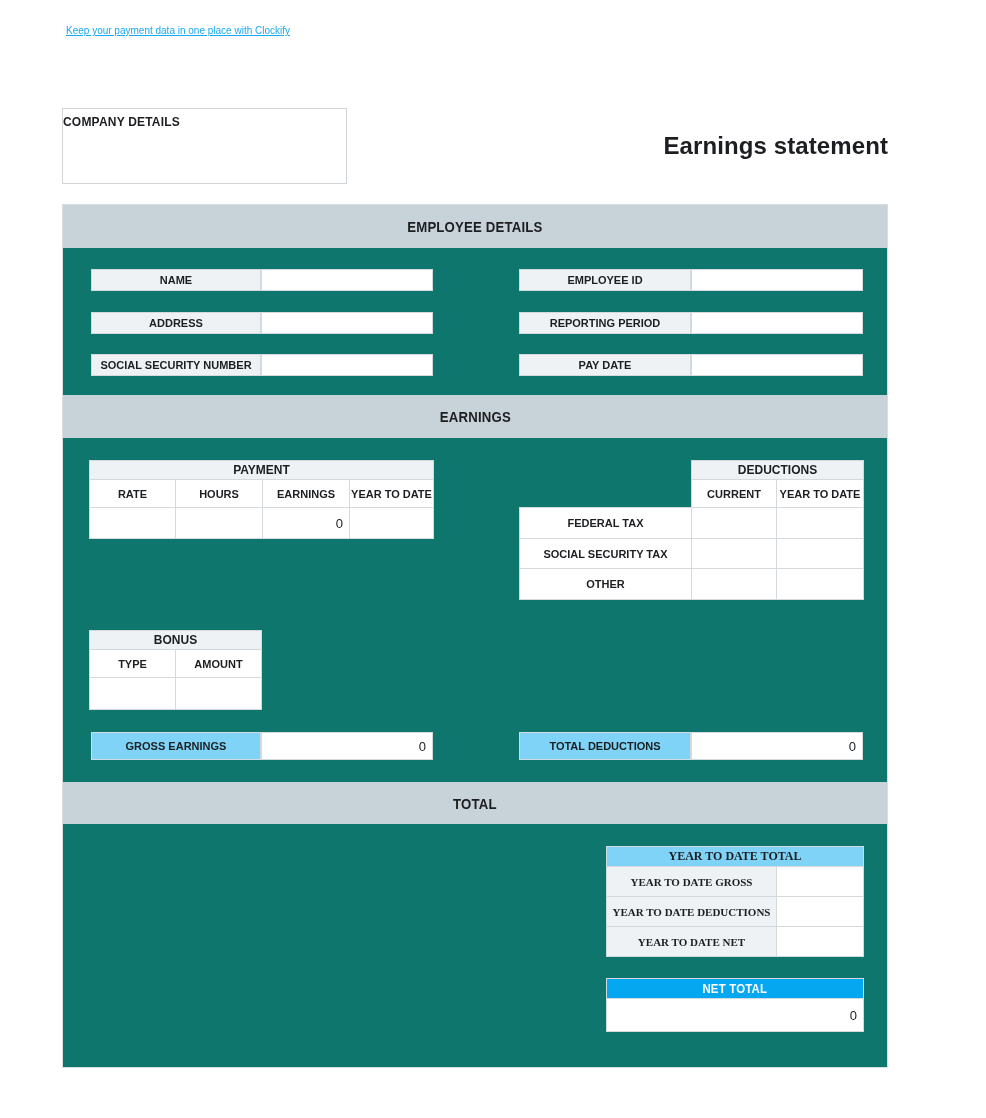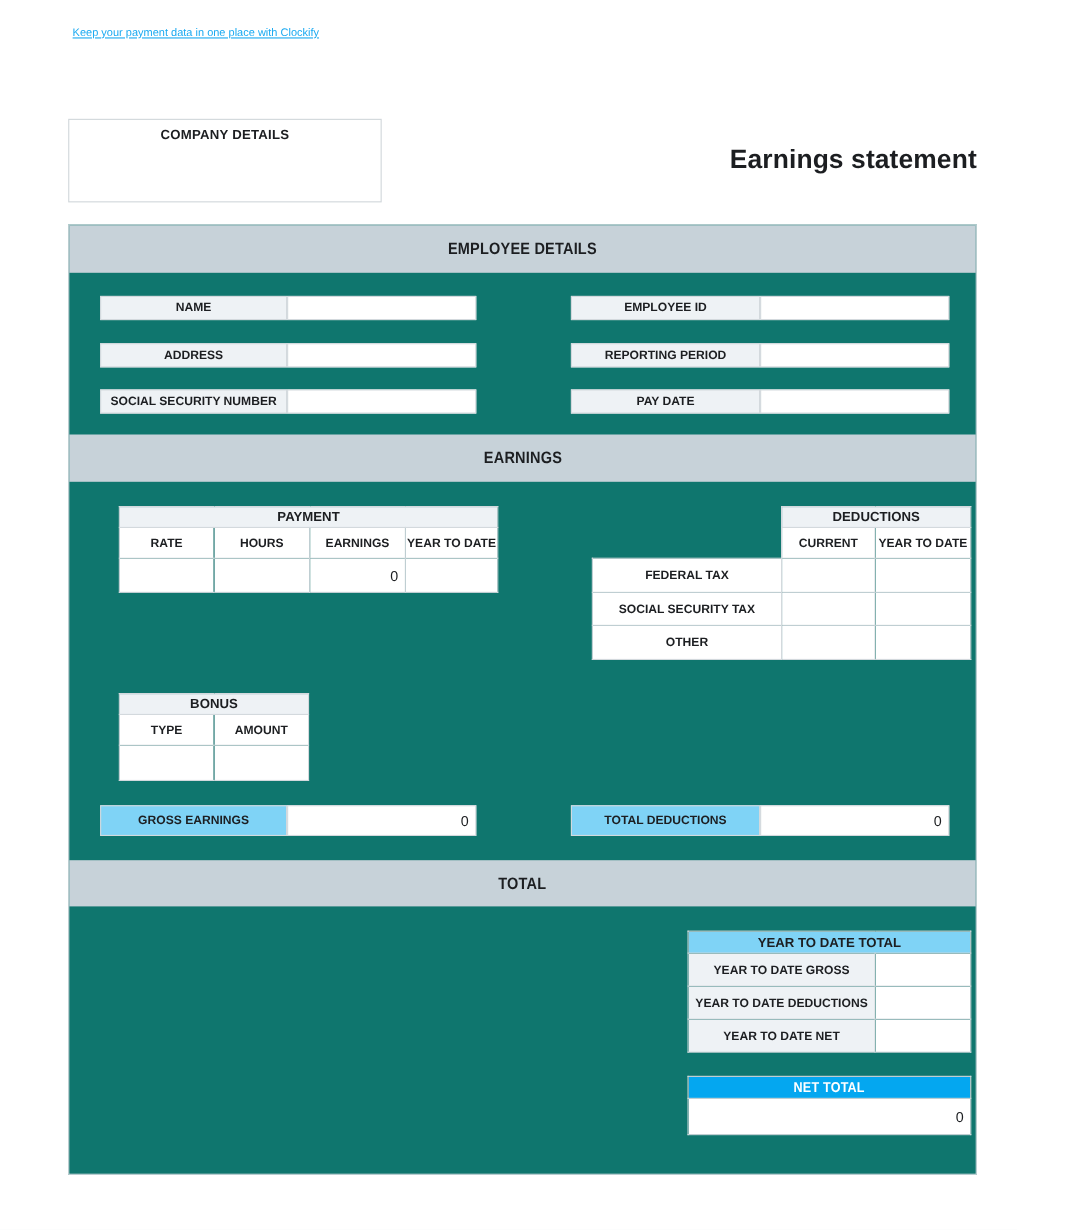--- a/index.html
+++ b/index.html
@@ -12,36 +12,36 @@
     --text:#1c1e21;
   }
   *{margin:0;padding:0;box-sizing:border-box;}
   html,body{background:#fff;}
   body{font-family:"Liberation Sans",sans-serif;color:var(--text);}
   .page{position:relative;width:986px;height:1118px;background:#fff;overflow:hidden;}
 
   .top-link{position:absolute;left:66px;top:25px;font-size:10px;color:var(--link-blue);text-decoration:underline;}
 
   .company-box{position:absolute;left:62px;top:108px;width:285px;height:76px;border:1px solid #d0d6da;background:#fff;}
-  .company-box-label{text-align:center;padding-top:6px;font-size:12px;font-weight:bold;letter-spacing:.2px;}
+  .company-box-label{padding-top:6px;font-size:12px;font-weight:bold;letter-spacing:.2px;}
 
   .page-title{position:absolute;top:132px;right:98px;font-size:24px;font-weight:bold;letter-spacing:.1px;}
 
   .doc{position:absolute;left:62px;top:204px;width:826px;height:864px;border:1px solid #d8dde1;background:#0f766e;}
 
   .band{position:absolute;left:0;width:100%;height:43px;background:var(--section-band);display:flex;align-items:center;justify-content:center;}
   .band-text,.condensed{display:inline-block;transform:scaleX(.88);font-weight:bold;font-size:15px;letter-spacing:.2px;}
 
   .cell{position:absolute;height:22px;border:1px solid var(--cell-border);display:flex;align-items:center;justify-content:center;font-size:11px;font-weight:bold;background:var(--label-cell);}
   .cell.value{background:#fff;font-weight:normal;}
   .cell.num{justify-content:flex-end;padding-right:6px;font-size:13px;}
   .cell.hl{background:var(--highlight-blue);}
   .row28{height:28px;}
 
-  table.tbl{position:absolute;border-collapse:collapse;table-layout:fixed;margin-left:19px;}
+  table.tbl{position:absolute;border-collapse:collapse;table-layout:fixed;}
   table.tbl td,table.tbl th{border:1px solid var(--cell-border);font-size:11px;text-align:center;vertical-align:middle;background:#fff;overflow:hidden;white-space:nowrap;}
   table.tbl .tbl-title td{background:var(--label-cell);font-weight:bold;font-size:12px;height:19px;}
   table.tbl .tbl-head th{font-weight:bold;height:28px;background:#fff;}
   table.tbl .tbl-row td{height:30px;}
   table.tbl .tbl-row.tall td{height:31px;}
   table.tbl td.ghost{border:none;background:transparent;}
   table.tbl td.rowlabel{font-weight:bold;}
   table.tbl td.num{text-align:right;padding-right:6px;font-size:13px;}
   table.tbl .blue-title td{background:var(--highlight-blue);font-weight:bold;font-size:12px;height:20px;}
   table.tbl .accent-title td{background:var(--accent-blue);color:#fff;font-weight:bold;font-size:12.5px;height:20px;}
@@ -168,21 +168,21 @@
     <div class="cell hl row28" style="left:28px;top:527px;width:170px;">GROSS EARNINGS</div>
     <div class="cell value num row28" style="left:198px;top:527px;width:172px;">0</div>
 
     <div class="cell hl row28" style="left:456px;top:527px;width:172px;">TOTAL DEDUCTIONS</div>
     <div class="cell value num row28" style="left:628px;top:527px;width:172px;">0</div>
 
     <div class="band" style="top:577px;height:42px;">
       <span class="band-text">TOTAL</span>
     </div>
 
-    <table class="tbl" style="left:543px;top:641px;width:257px;">
+    <table class="tbl" style="left:543px;top:641px;width:257px;font-family:Liberation Serif, serif;">
       <colgroup>
           <col style="width:170px">
           <col style="width:87px">
         </colgroup>
       <tbody>
           <tr class="blue-title">
             <td colspan="2">YEAR TO DATE TOTAL</td>
           </tr>
       <tr class="tbl-row">
         <td class="labelbg">YEAR TO DATE GROSS</td>

